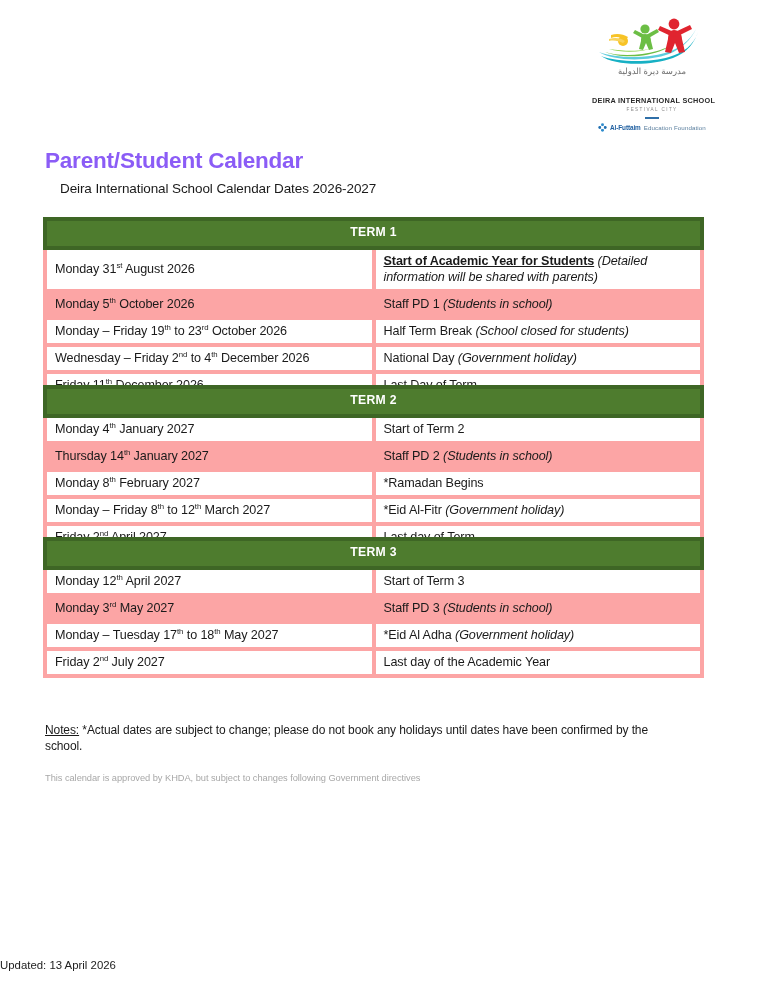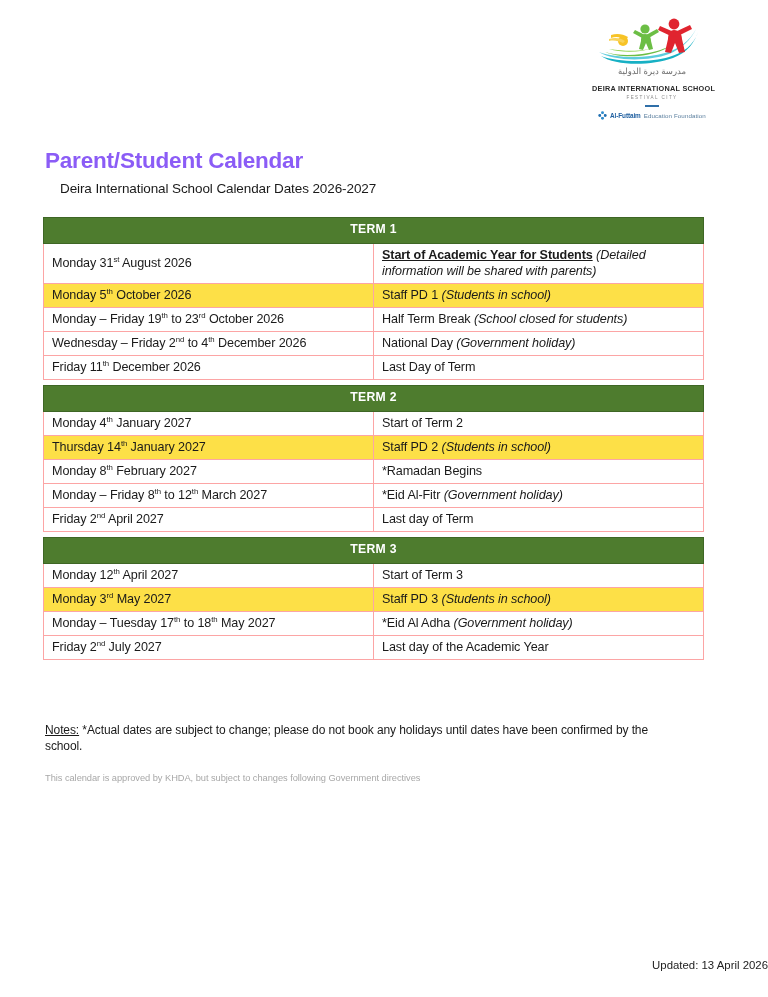--- a/index.html
+++ b/index.html
@@ -38,21 +38,21 @@
     direction: rtl;
     margin-top: 1px;
     line-height: 1.1;
     white-space: nowrap;
   }
   .logo-name {
     font-size: 7.3px;
     font-weight: bold;
     letter-spacing: 0.25px;
     color: #2b2b2b;
-    margin-top: 8px;
+    margin-top: 20px;
     white-space: nowrap;
   }
   .logo-sub {
     font-size: 4.6px;
     letter-spacing: 1.4px;
     color: #8a8a8a;
     margin-top: 2px;
   }
   .logo-rule {
     width: 14px;
@@ -101,40 +101,40 @@
 
   
   .term-table {
     position: absolute;
     left: 43px;
     width: 661px;
     border-collapse: collapse;
     table-layout: fixed;
   }
   .term-table th, .term-table td {
-    border: 1px solid #fca5a5;
+    border: 4px solid #fca5a5;
     padding: 3px 8px 4px 8px;
     font-size: 12.6px;
     line-height: 1.28;
     vertical-align: middle;
     letter-spacing: -0.1px;
   }
   .term-head th {
     background: #4e7c2e;
     color: #ffffff;
     font-weight: bold;
     font-size: 12.2px;
     letter-spacing: 0.3px;
     text-align: center;
     padding-top: 4px;
     padding-bottom: 5px;
     border-color: #3e6625;
   }
   .col-date { width: 334px; }
-  .row-highlight td { background: #fde047; margin-left: 22px; }
+  .row-highlight td { background: #fca5a5; margin-left: 22px; }
   .row-plain td { background: #ffffff; }
   .evt-strong { font-weight: bold; text-decoration: underline; }
   .evt-em { font-style: italic; }
   sup {
     font-size: 0.62em;
     vertical-align: super;
     line-height: 0;
   }
 
   #table-term1 { top: 217px; }
@@ -164,24 +164,23 @@
     color: #a8a8a8;
     letter-spacing: -0.05px;
   }
 
   
   .footer {
     position: absolute;
     left: 0;
     right: 0;
     top: 959px;
-    text-align: right;
+    text-align: left;
     font-size: 11.4px;
     color: #222222;
-    padding-left: 44px;
   }
 </style>
 </head>
 <body>
 
 <div class="logo-block">
   <svg class="logo-mark" viewBox="0 0 114 52">
 
     <path d="M6 42 C20 52 56 52 78 44 C92 39 100 28 103 18 C99 31 88 39 74 43 C54 49 22 48 6 42 Z" fill="#17b0c4"></path>
     <path d="M4 38 C18 47 52 48 74 40 C86 35 96 26 101 15 C95 27 84 35 70 39 C50 45 20 44 4 38 Z" fill="#3fc3d6" opacity="0.85"></path>

